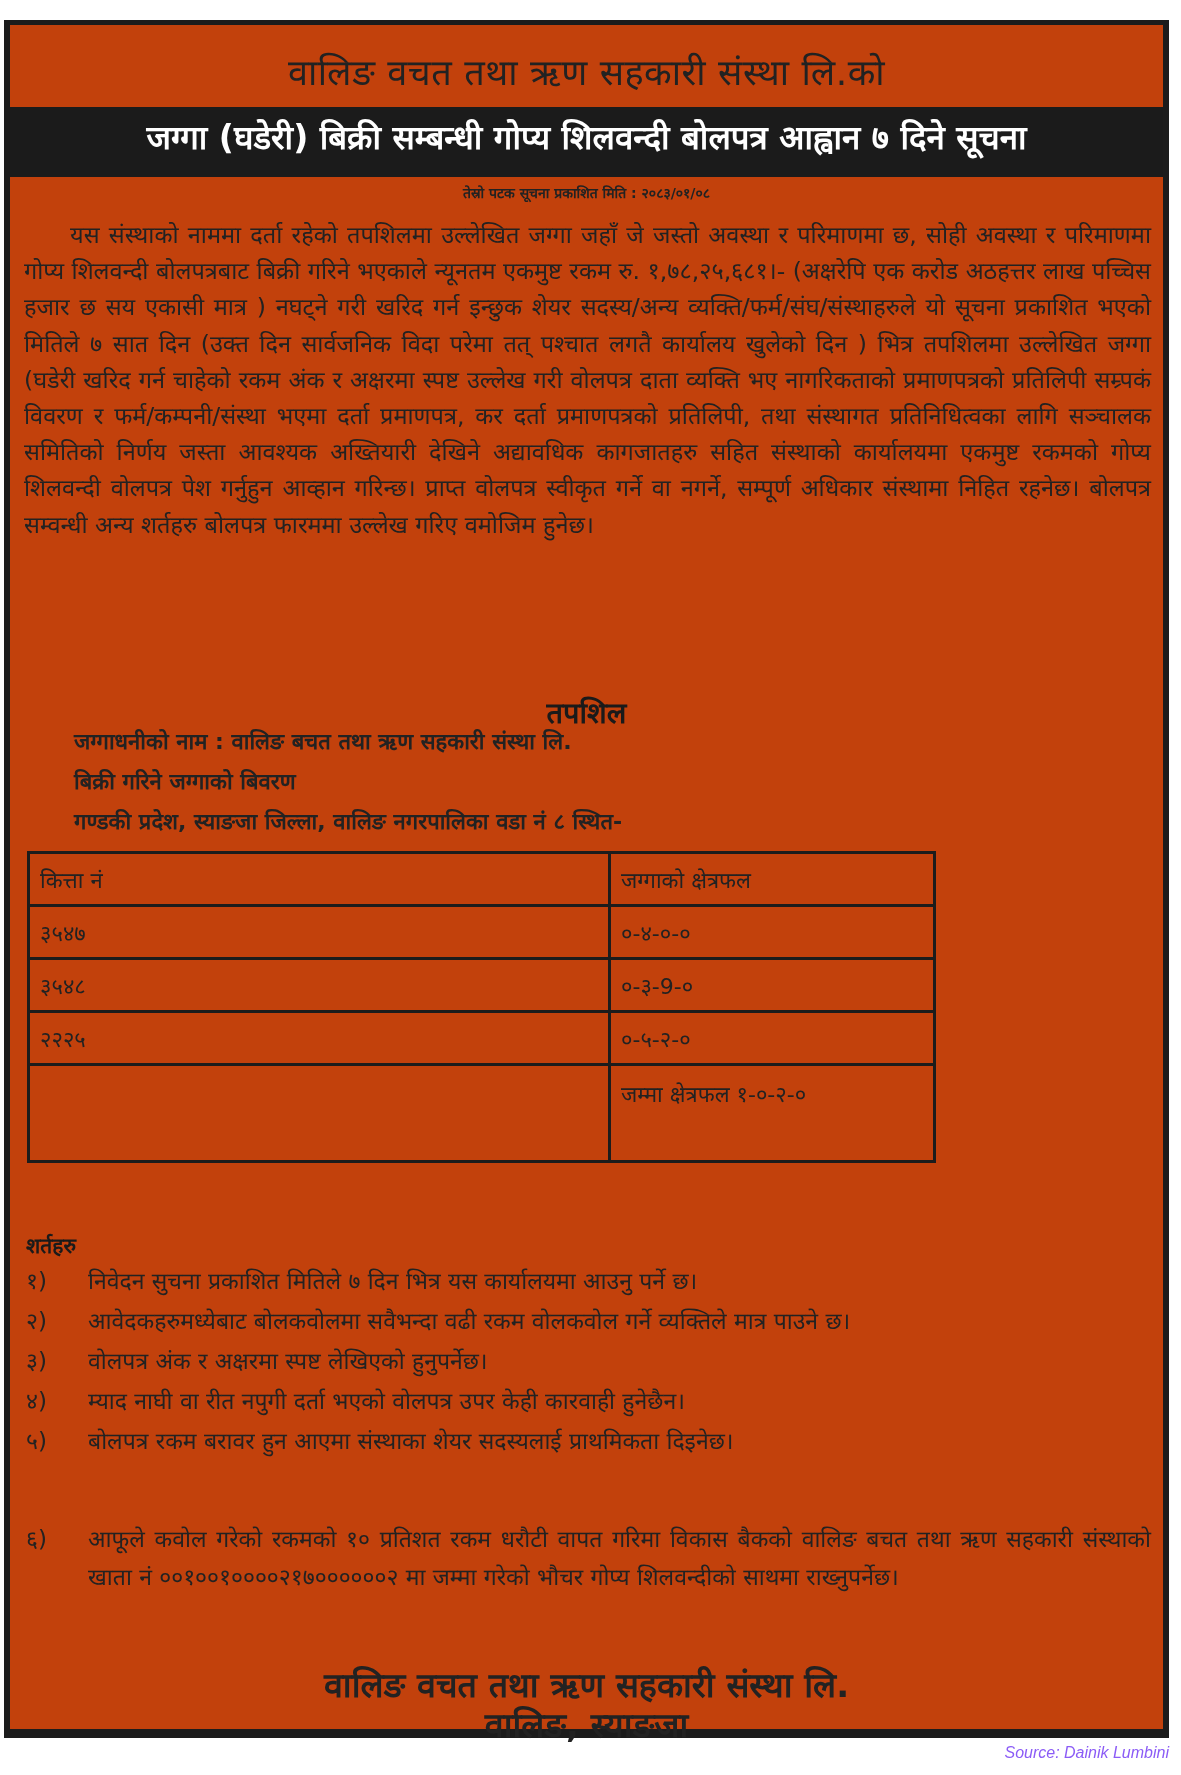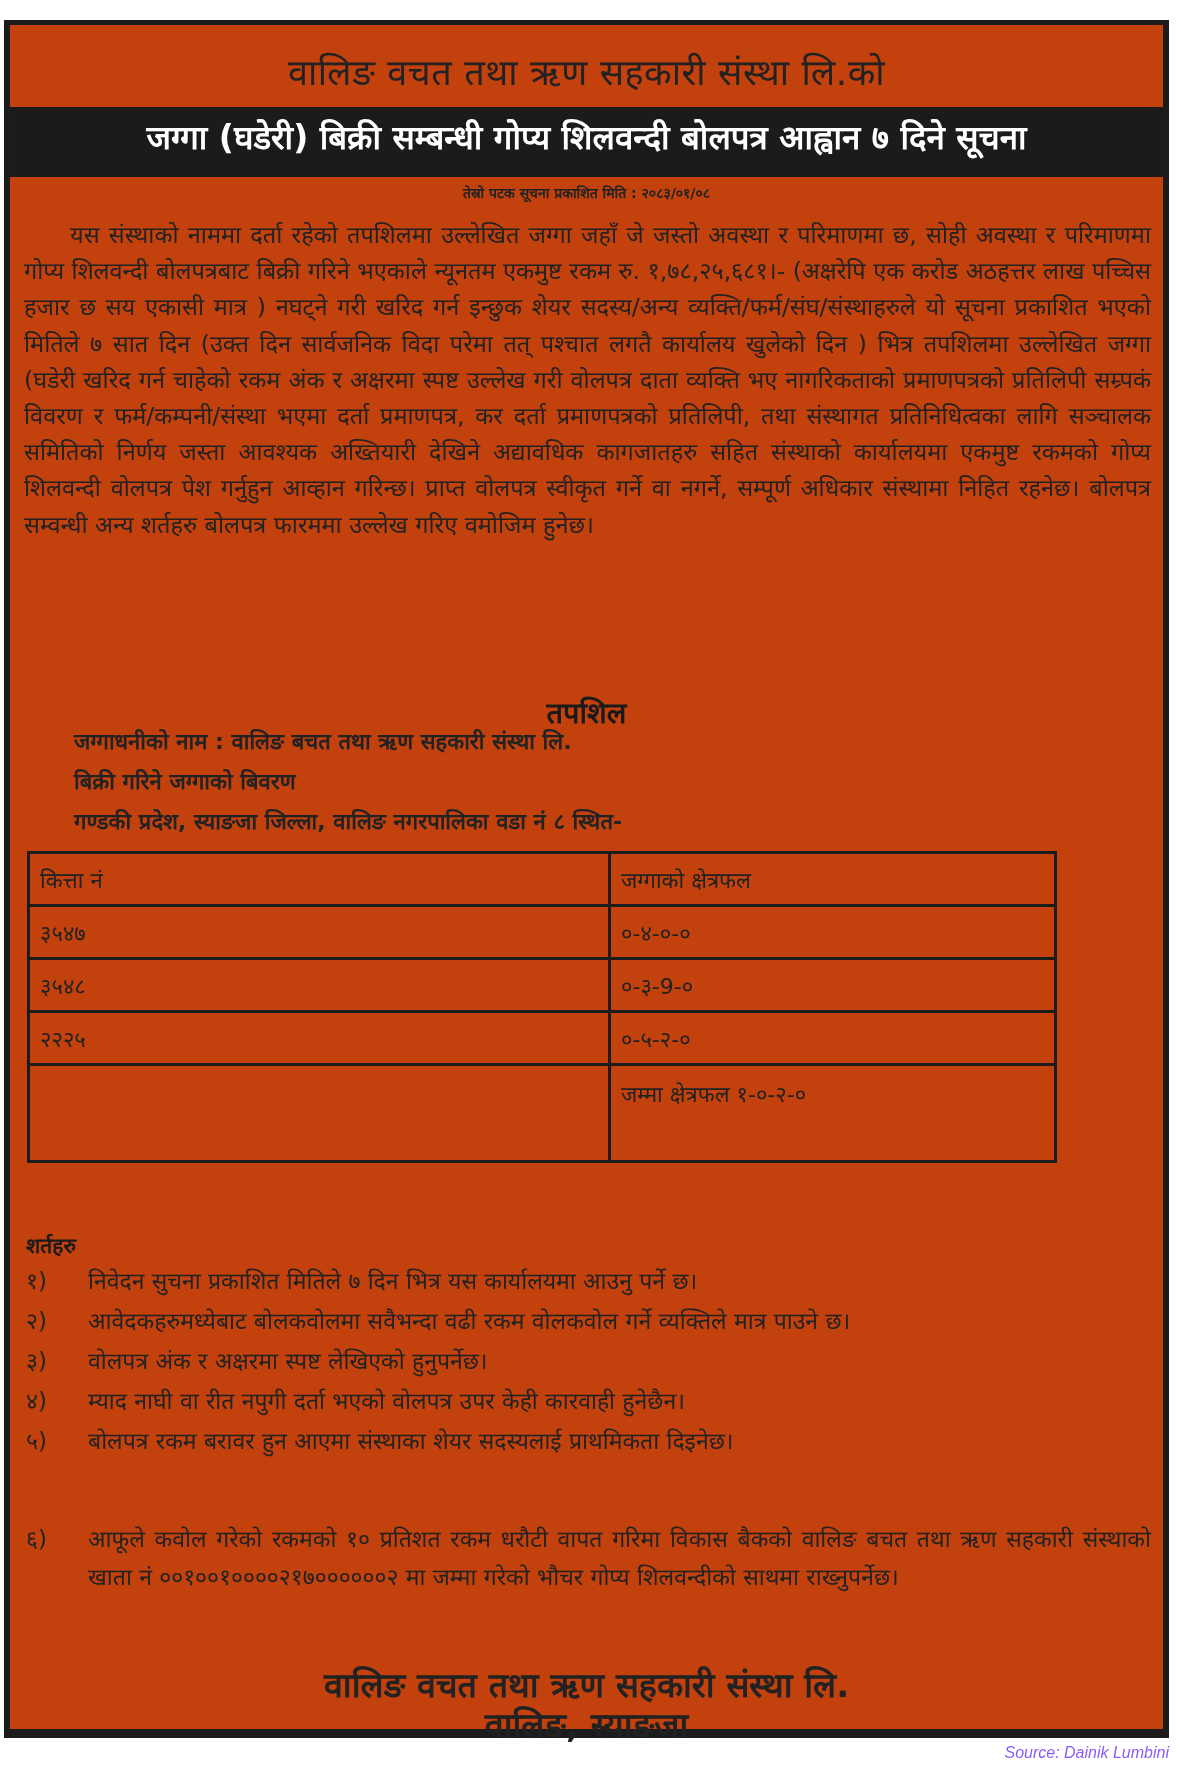--- a/index.html
+++ b/index.html
@@ -31,21 +31,21 @@
     text-indent: 46px; color: #222;
   }
   .schedule-title {
     position: absolute; left: 0; right: 0; top: 660px; text-align: center;
     font-size: 29px; font-weight: bold; margin-top: 7px;
   }
   .info-line {
     position: absolute; left: 64px; font-size: 22px; font-weight: bold; color: #222; text-align: center;
   }
   .land-table {
-    position: absolute; left: 17px; top: 826px; width: 1030px;
+    position: absolute; left: 17px; top: 826px; width: 909px;
     border-collapse: collapse; border: 3px solid #1c1c1c;
   }
   .land-table td {
     border: 3px solid #1c1c1c; height: 50px; padding: 0 10px;
     font-size: 22px; vertical-align: middle; color: #222;
   }
   .land-table td.c1 { width: 558px; }
   .land-table tr.total td { height: 82px; vertical-align: top; padding-top: 12px; }
   .cond-title {
     position: absolute; left: 16px; top: 1206px; font-size: 21px; font-weight: bold;

